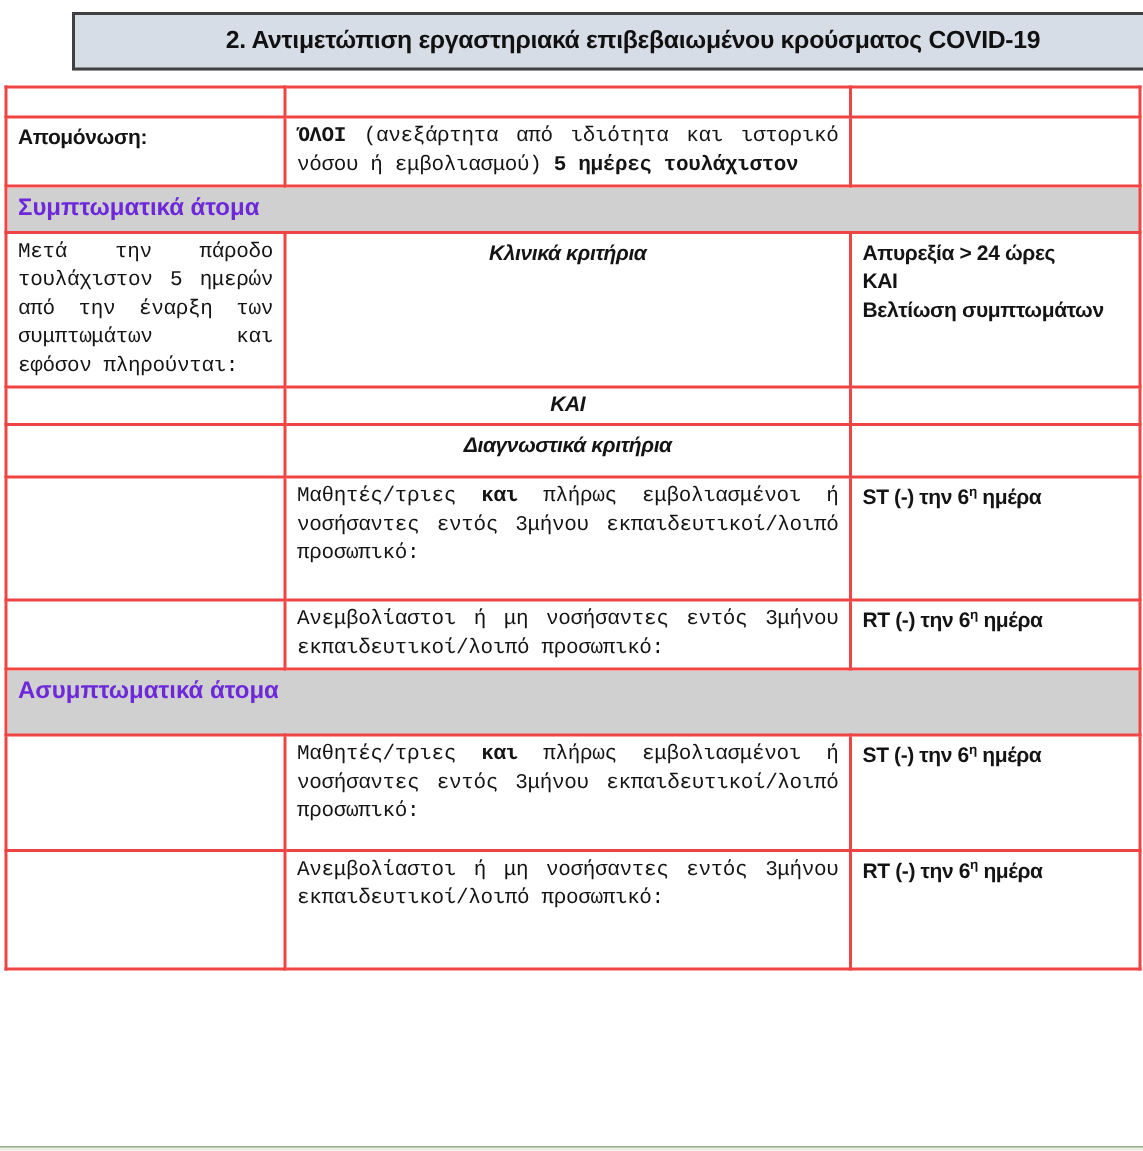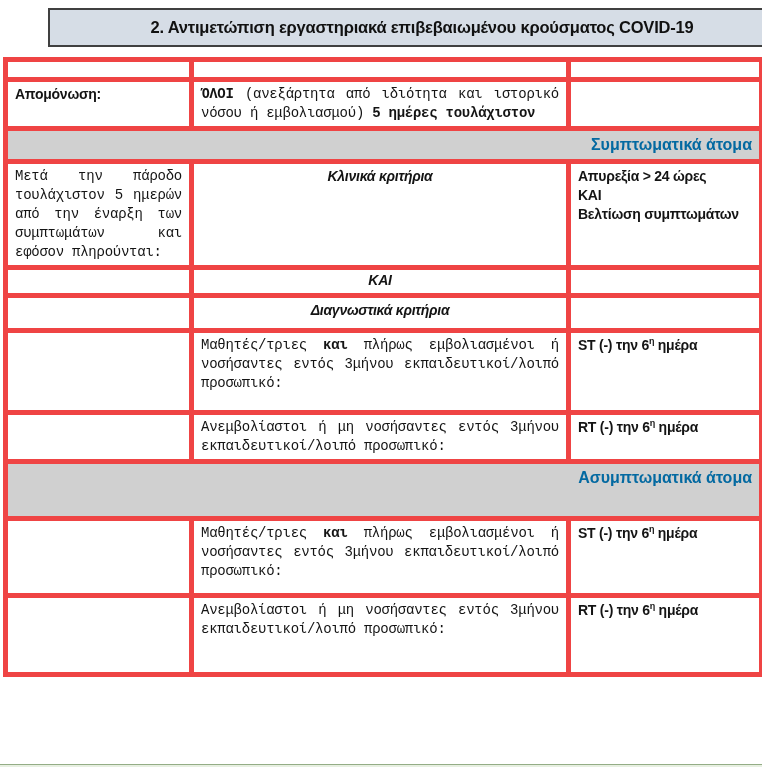--- a/index.html
+++ b/index.html
@@ -35,29 +35,29 @@
     left: 3px;
     top: 57px;
     width: 756px;
     border-collapse: collapse;
     table-layout: fixed;
     font-size: 14px;
     letter-spacing: -0.25px;
     line-height: 1.36;
   }
   table.main td {
-    border: 5px solid #ef4444;
+    border: 2px solid #ef4444;
     vertical-align: top;
     padding: 3px 7px;
     overflow: hidden;
   }
   td.banner {
     background: #d0d0d0;
-    color: #0369a1;
-    text-align: right;
+    color: #6d28d9;
+    text-align: left;
     font-weight: bold;
     font-size: 16px;
     padding-top: 3px;
     letter-spacing: 0;
   }
   .bold { font-weight: bold; }
   .center { text-align: center; font-style: italic; }
   .justify { text-align: justify; font-family: Liberation Mono, monospace; }
   sup.ord {
     font-size: 9px;
@@ -163,21 +163,21 @@
     <td></td>
     <td class="justify">
       <span>Ανεμβολίαστοι ή μη νοσήσαντες εντός 3μήνου εκπαιδευτικοί/λοιπό προσωπικό:</span>
     </td>
     <td class="result">
       <span>RT (-) την 6</span><sup class="ord">η</sup>
       <span>ημέρα</span>
     </td>
   </tr>
 
-  <tr style="height:57px">
+  <tr style="height:44px">
     <td colspan="3" class="banner">
       <span>Ασυμπτωματικά άτομα</span>
     </td>
   </tr>
 
 
   <tr style="height:77px">
     <td></td>
     <td class="justify">
       <span>Μαθητές/τριες</span>

